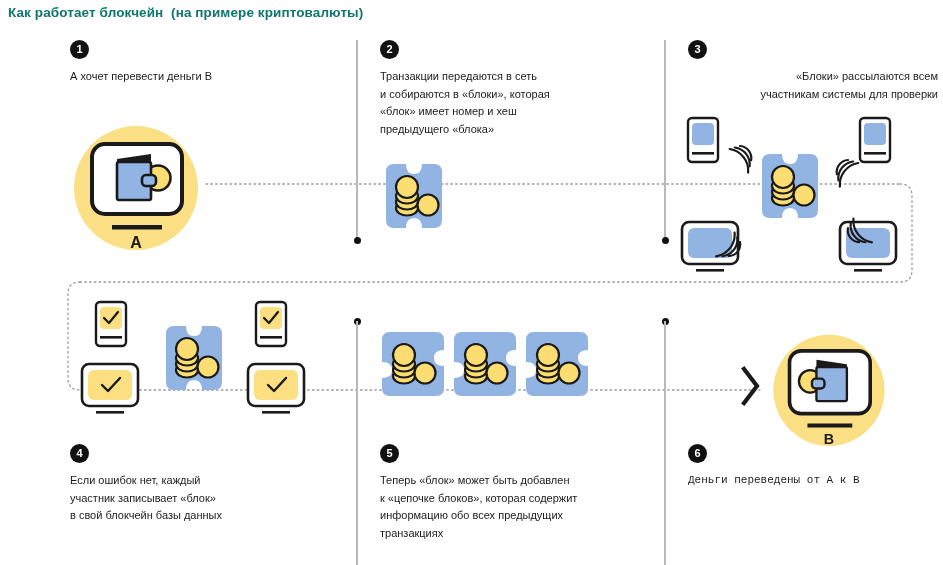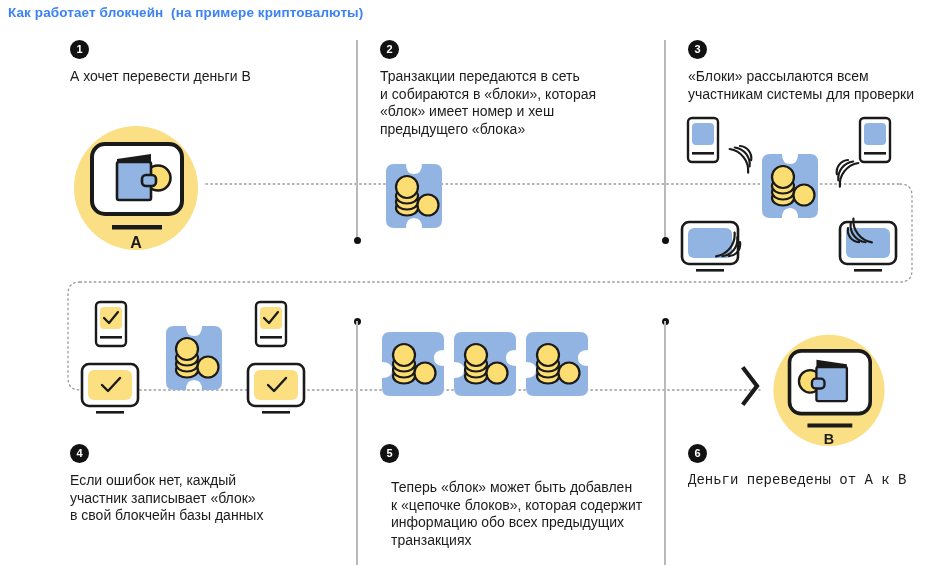--- a/index.html
+++ b/index.html
@@ -12,35 +12,35 @@
     overflow:hidden;
     -webkit-font-smoothing:antialiased;
   }
   .canvas{position:absolute;left:0;top:0;width:943px;height:565px;}
   .abs{position:absolute;}
 
   
   #title{
     left:8px;top:5px;
     font-size:13.5px;font-weight:bold;letter-spacing:.1px;
-    color:#3b82f6;
+    color:#0f766e;
     white-space:pre;
   }
 
   
   .badge{
     width:19px;height:19px;border-radius:50%;
     background:#111111;color:#ffffff;
     font-size:11px;font-weight:bold;
     display:flex;align-items:center;justify-content:center;
     line-height:1;
   }
   
   .steptext{
-    font-size:14px;line-height:17.5px;color:#1b1b1b;
+    font-size:11px;line-height:17.5px;color:#1b1b1b;
     white-space:pre-line;
   }
 
   
   .vdiv{width:2px;background:#b9b9b9;}
   .vdot{width:7px;height:7px;border-radius:50%;background:#111;}
 
   svg{display:block;overflow:visible;}
 </style>
 </head>
@@ -103,21 +103,21 @@
     <g>
       <ellipse cx="29" cy="46" rx="11" ry="7.5" fill="#fbdd72" stroke="#1a1a1a" stroke-width="2.2"></ellipse>
       <ellipse cx="29" cy="40" rx="11" ry="7.5" fill="#fbdd72" stroke="#1a1a1a" stroke-width="2.2"></ellipse>
       <ellipse cx="29" cy="34" rx="11" ry="7.5" fill="#fbdd72" stroke="#1a1a1a" stroke-width="2.2"></ellipse>
       <circle cx="29" cy="25" r="11" fill="#fbdd72" stroke="#1a1a1a" stroke-width="2.2"></circle>
     </g>
     <circle cx="50" cy="43" r="10.5" fill="#fbdd72" stroke="#1a1a1a" stroke-width="2.2"></circle>
   </svg>
 
   <div class="abs badge" style="left:688px;top:40px;">3</div>
-  <div class="abs steptext" style="left:688px;top:68px;width:250px;">«Блоки» рассылаются всем
+  <div class="abs steptext" style="left:688px;top:68px;width:250px;text-align:right;">«Блоки» рассылаются всем
 участникам системы для проверки</div>
 
   <svg class="abs" style="left:680px;top:114px;width:240px;height:160px;" viewBox="0 0 240 160">
 
     <g>
       <rect x="8" y="4" width="30" height="44" rx="4" fill="#ffffff" stroke="#1a1a1a" stroke-width="2.4"></rect>
       <rect x="12" y="9" width="22" height="22" rx="4" fill="#92b4e3"></rect>
       <rect x="12" y="38" width="22" height="2.6" fill="#1a1a1a"></rect>
     </g>
 
@@ -258,21 +258,21 @@
           <ellipse cx="30" cy="38" rx="11" ry="7.5" fill="#fbdd72" stroke="#1a1a1a" stroke-width="2.2"></ellipse>
           <ellipse cx="30" cy="32" rx="11" ry="7.5" fill="#fbdd72" stroke="#1a1a1a" stroke-width="2.2"></ellipse>
           <circle cx="30" cy="23" r="11" fill="#fbdd72" stroke="#1a1a1a" stroke-width="2.2"></circle>
         </g>
         <circle cx="51" cy="41" r="10.5" fill="#fbdd72" stroke="#1a1a1a" stroke-width="2.2"></circle>
       </g>
     </g>
   </svg>
 
   <div class="abs badge" style="left:380px;top:444px;">5</div>
-  <div class="abs steptext" style="left:391px;top:472px;width:290px;margin-top:7px;">Теперь «блок» может быть добавлен
+  <div class="abs steptext" style="left:380px;top:472px;width:290px;">Теперь «блок» может быть добавлен
 к «цепочке блоков», которая содержит
 информацию обо всех предыдущих
 транзакциях</div>
 
   <svg class="abs" style="left:740px;top:366px;width:22px;height:40px;" viewBox="0 0 22 40">
     <path d="M4 3 L17 20 L4 37" fill="none" stroke="#1a1a1a" stroke-width="4.2" stroke-linecap="square"></path>
   </svg>
 
   <svg class="abs" style="left:768px;top:334px;width:130px;height:118px;" viewBox="0 0 145 130">
     <circle cx="68" cy="62" r="62" fill="#fbdf84"></circle>

